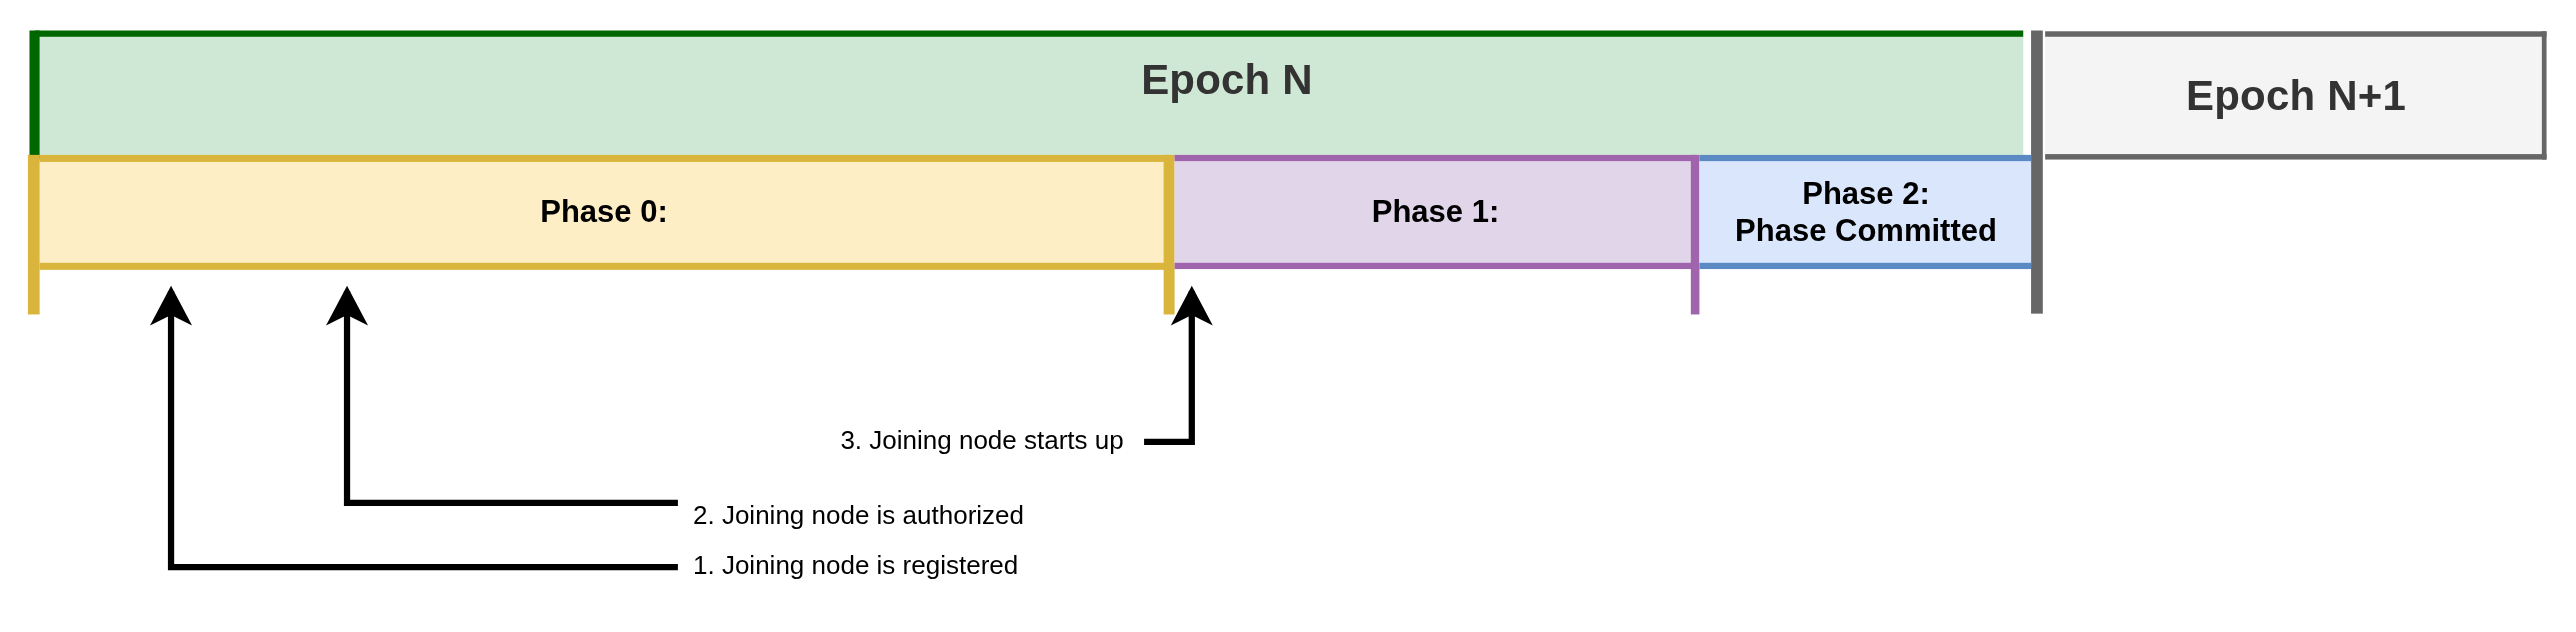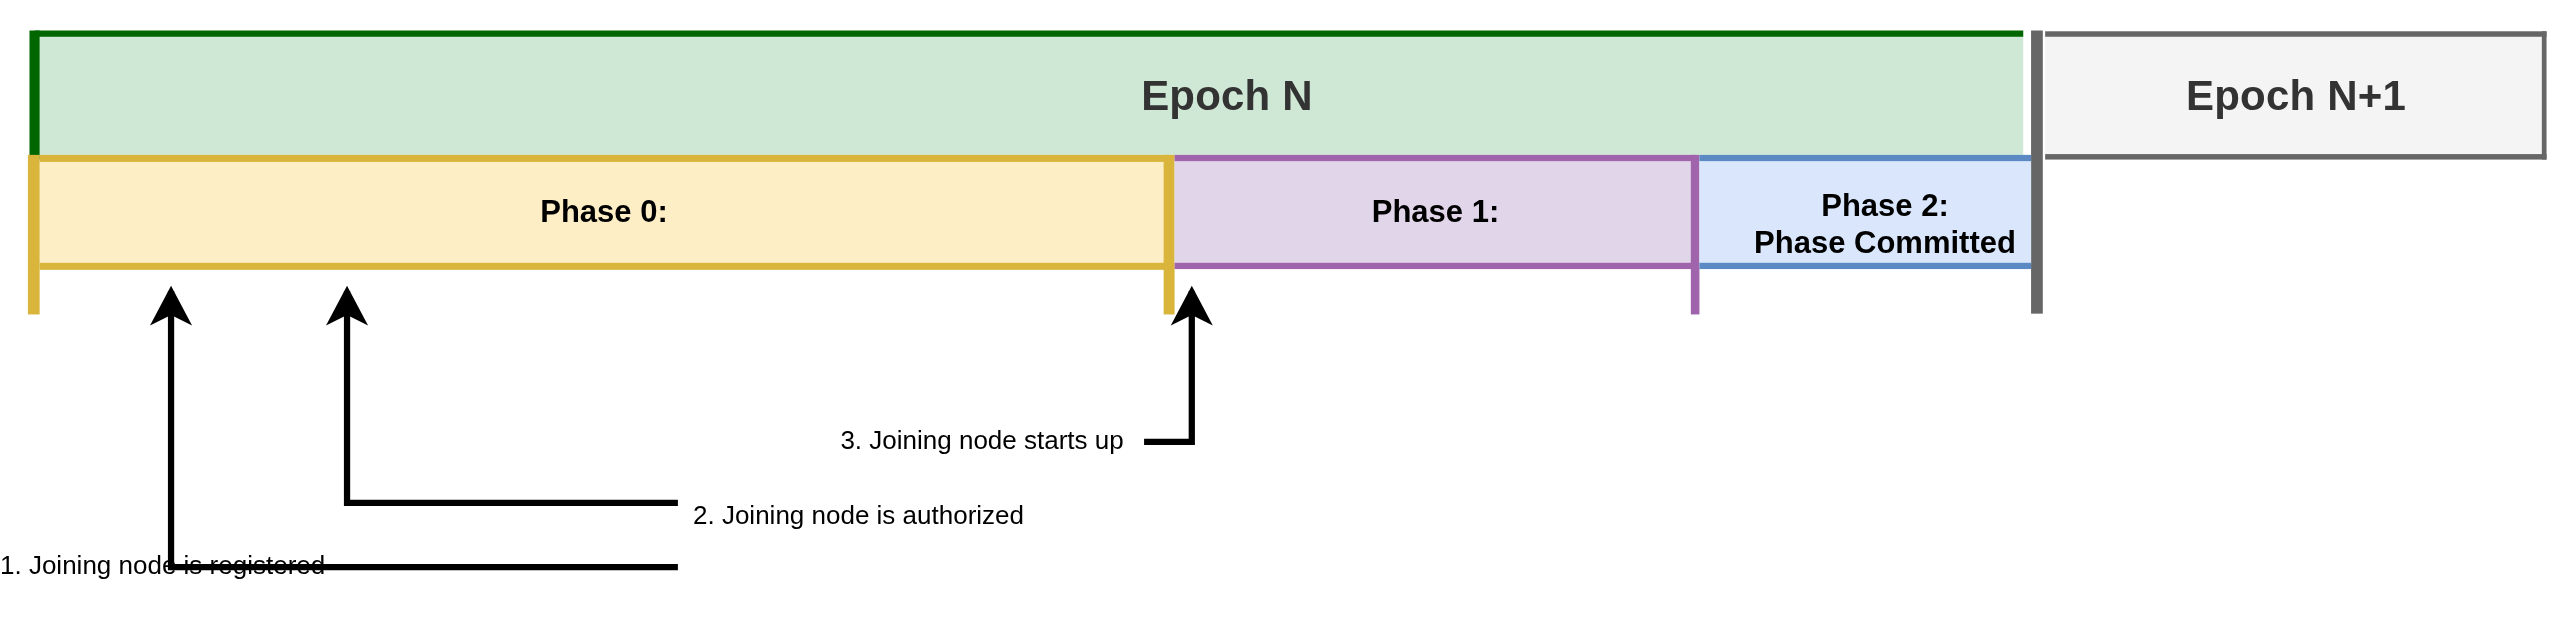--- a/index.html
+++ b/index.html
@@ -110,43 +110,43 @@
     <g>
       <path d="M 866 643 L 443 643 L 443 372" fill="none" stroke="#000000" stroke-width="8" marker-end="url(#ah)"></path>
     </g>
 
     <g>
       <path d="M 1462 565 L 1523 565 L 1523 372" fill="none" stroke="#000000" stroke-width="8" marker-end="url(#ah)"></path>
     </g>
 
   </svg>
 
-  <div class="lbl epoch-title" style="left:39px; top:36px; width:2376px; height:119px;border-radius:20px;">Epoch N</div>
+  <div class="lbl epoch-title" style="left:39px; top:20px; width:2376px; height:119px;border-radius:20px;">Epoch N</div>
 
   <div class="lbl epoch-title" style="left:2045px; top:36px; width:502px; height:119px;">Epoch N+1</div>
 
   <div class="lbl" style="left:39px; top:160px; width:1130px; height:105px;justify-content:center;">
     <div class="phase-title">
       <span>Phase 0:</span><br>
     </div>
   </div>
 
   <div class="lbl" style="left:1175px; top:160px; width:521px; height:105px;">
     <div class="phase-title">
       <span>Phase 1:</span><br>
     </div>
   </div>
 
-  <div class="lbl" style="left:1700px; top:172px; width:332px; height:105px;padding-left:19px;">
+  <div class="lbl" style="left:1700px; top:160px; width:332px; height:105px;">
     <div class="phase-title">
       <span>Phase 2:</span><br>
       <span>Phase Committed</span>
     </div>
   </div>
 
   <div class="callout-text" style="left:0px; top:425px; width:1144px; padding-right:20.3px; box-sizing:border-box;">3. Joining node starts up</div>
 
   <div class="callout-text" style="left:0px; top:500px; width:678px; padding-left:0; text-align:right; width:auto; margin-left:693px;">2. Joining node is authorized</div>
 
-  <div class="callout-text" style="left:0px; top:550px; text-align:left; ">1. Joining node is registered</div>
+  <div class="callout-text" style="left:0px; top:550px; text-align:left; margin-left:693px;">1. Joining node is registered</div>
 
 </div>
 
 
 </body></html>

